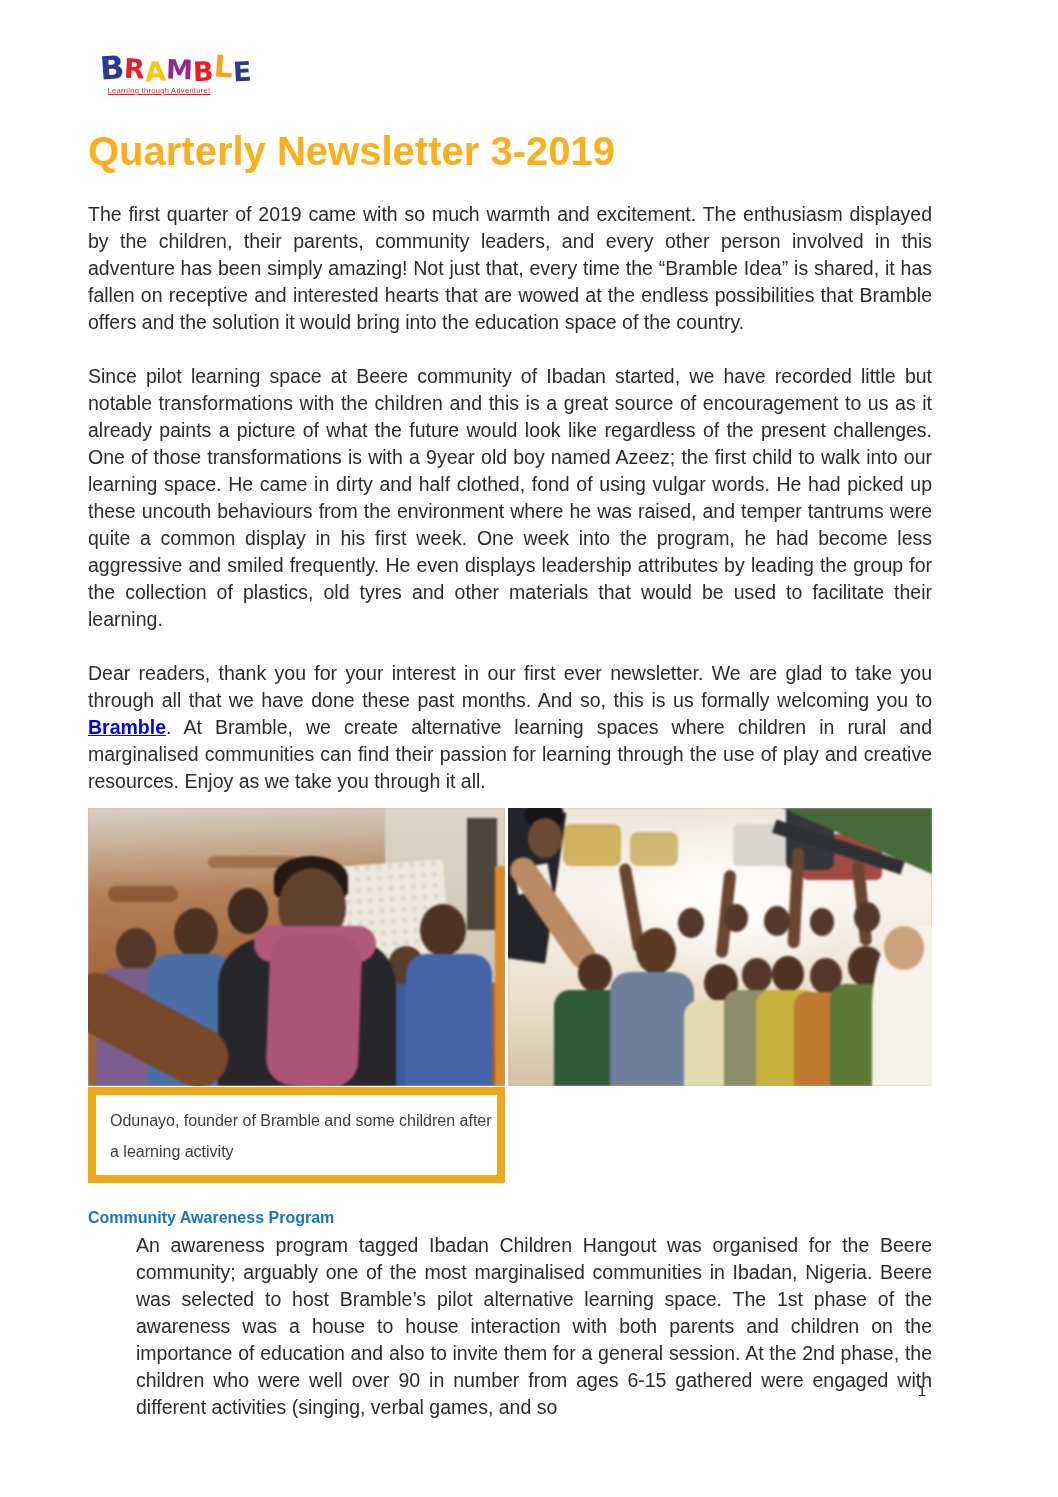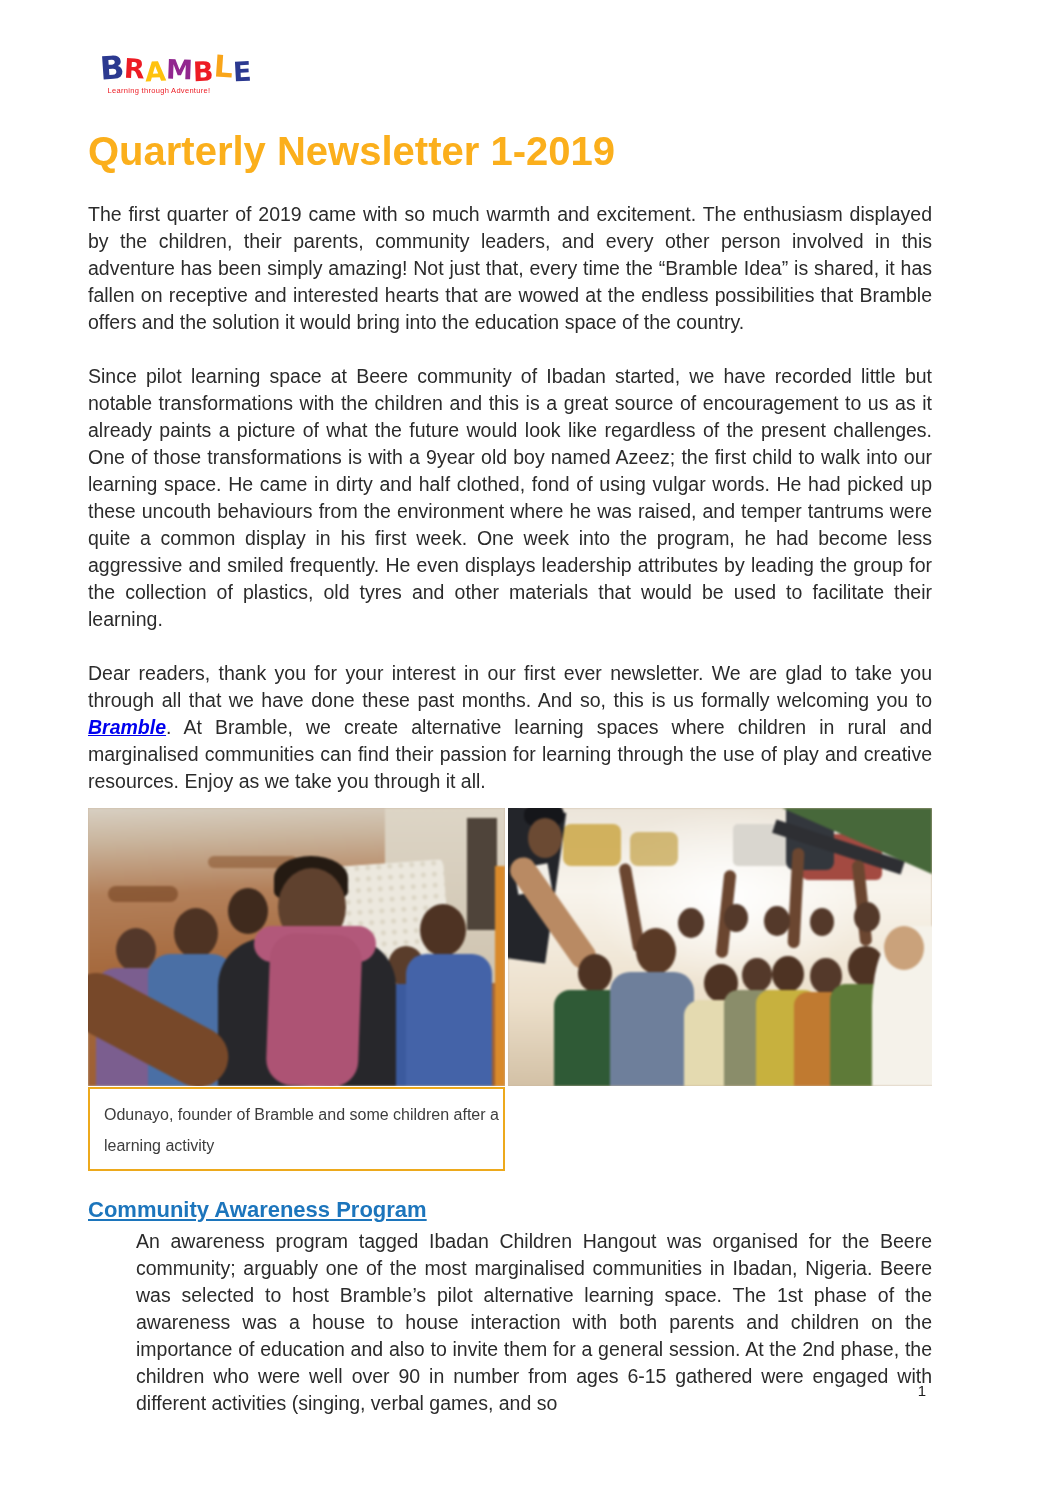--- a/index.html
+++ b/index.html
@@ -22,57 +22,57 @@
     font-family:"DejaVu Sans", sans-serif;
     display:inline-block;
   }
   .logo-letter:nth-child(1){ font-size:32px; transform:rotate(-4deg); }
   .logo-letter:nth-child(2){ transform:translateY(-2px) rotate(3deg); }
   .logo-letter:nth-child(3){ transform:translateY(1px) rotate(-3deg); }
   .logo-letter:nth-child(4){ transform:translateY(-1px) rotate(2deg); }
   .logo-letter:nth-child(5){ transform:translateY(1px) rotate(-2deg); }
   .logo-letter:nth-child(6){ font-size:30px; transform:translateY(-2px) rotate(4deg); }
   .logo-letter:nth-child(7){ transform:translateY(1px) rotate(-3deg); }
-  .logo-tagline { font-size:7.5px; margin-top:2px; text-align:center; width:118px; letter-spacing:.3px; }
+  .logo-tagline { font-size:7.5px; margin-top:2px; text-align:center; width:118px; letter-spacing:.3px;text-decoration:underline; }
 
   
   .title {
     margin-top:34px;
     font-size:40px; font-weight:bold; letter-spacing:0;
   }
 
   
   .body-text {
     margin-top:27px;
     font-size:19.5px; line-height:27px;
     text-align:justify;
   }
-  .bramble-link { font-weight:bold; text-decoration:underline;font-style:italic; }
+  .bramble-link { font-weight:bold; text-decoration:underline; }
 
   
   .figures { margin-top:13px; display:flex; gap:3px; }
   .photo { height:278px; position:relative; overflow:hidden; background:#c9b49c; }
   .photo-left  { flex:0 0 417px; }
   .photo-right { flex:1; }
   .scene { position:absolute; inset:0; filter:blur(1.3px); }
   .sh { position:absolute; }
   .head { border-radius:50%; background:#5d3f2c; }
 
   .captions { display:flex; gap:3px; margin-top:1px; }
   .caption {
-    border:2px solid #15803d;
+    border:8px solid #15803d;
     padding:10px 4px 8px 14px;
     font-size:16px; line-height:31px; color:#3d3d3d;
     min-height:62px;
   }
   .caption-left  { flex:0 0 417px; }
   .caption-right { flex:1; }
 
   
-  .section-heading { margin-top:26px; font-size:22px; font-weight:bold;text-decoration:underline; }
+  .section-heading { margin-top:26px; font-size:16px; font-weight:bold; }
   .section-body { margin-top:5px;margin-left:48px; }
 
   .page-number {
     position:absolute; top:1382px; right:132px;
     font-size:15px; color:#1a1a1a;
   }
 </style>
 </head>
 <body>
 
@@ -85,21 +85,21 @@
         <span class="logo-letter" style="color: rgb(237, 28, 36);">R</span>
         <span class="logo-letter" style="color: rgb(255, 194, 14);">A</span>
         <span class="logo-letter" style="color: rgb(146, 39, 143);">M</span>
         <span class="logo-letter" style="color: rgb(237, 28, 36);">B</span>
         <span class="logo-letter" style="color: rgb(249, 165, 26);">L</span>
         <span class="logo-letter" style="color: rgb(43, 57, 144);">E</span>
       </div>
       <div class="logo-tagline" style="color: rgb(237, 28, 36);">Learning through Adventure!</div>
     </header>
 
-    <h1 class="title" style="color: rgb(251, 175, 28);">Quarterly Newsletter 1-2019</h1>
+    <h1 class="title" style="color: rgb(251, 175, 28);">Quarterly Newsletter 3-2019</h1>
 
     <p class="body-text">The first quarter of 2019 came with so much warmth and excitement. The enthusiasm displayed by the children, their parents, community leaders, and every other person involved in this adventure has been simply amazing! Not just that, every time the “Bramble Idea” is shared, it has fallen on receptive and interested hearts that are wowed at the endless possibilities that Bramble offers and the solution it would bring into the education space of the country.</p>
 
     <p class="body-text">Since pilot learning space at Beere community of Ibadan started, we have recorded little but notable transformations with the children and this is a great source of encouragement to us as it already paints a picture of what the future would look like regardless of the present challenges. One of those transformations is with a 9year old boy named Azeez; the first child to walk into our learning space. He came in dirty and half clothed, fond of using vulgar words. He had picked up these uncouth behaviours from the environment where he was raised, and temper tantrums were quite a common display in his first week. One week into the program, he had become less aggressive and smiled frequently. He even displays leadership attributes by leading the group for the collection of plastics, old tyres and other materials that would be used to facilitate their learning.</p>
 
     <p class="body-text"><span>Dear readers, thank you for your interest in our first ever newsletter. We are glad to take you through all that we have done these past months. And so, this is us formally welcoming you to </span><a href="#" class="bramble-link" style="color: rgb(0, 0, 238);">Bramble</a><span>. At Bramble, we create alternative learning spaces where children in rural and marginalised communities can find their passion for learning through the use of play and creative resources. Enjoy as we take you through it all.</span></p>
 
     <div class="figures">
 
       <div class="photo photo-left">

